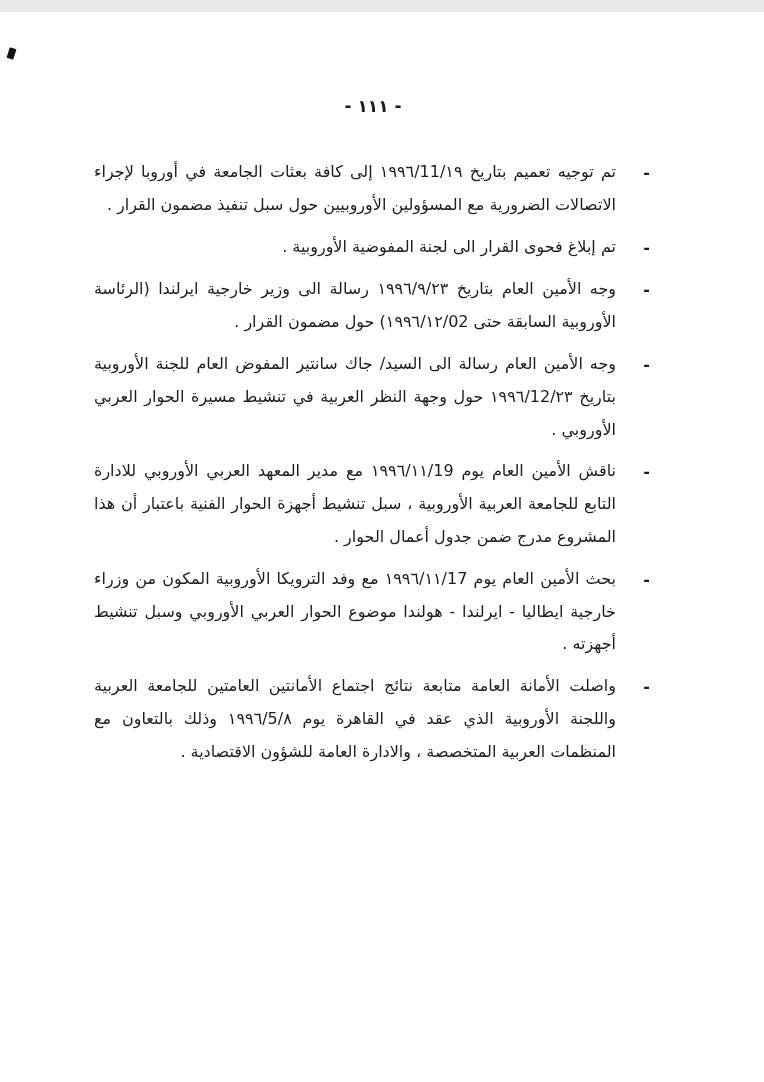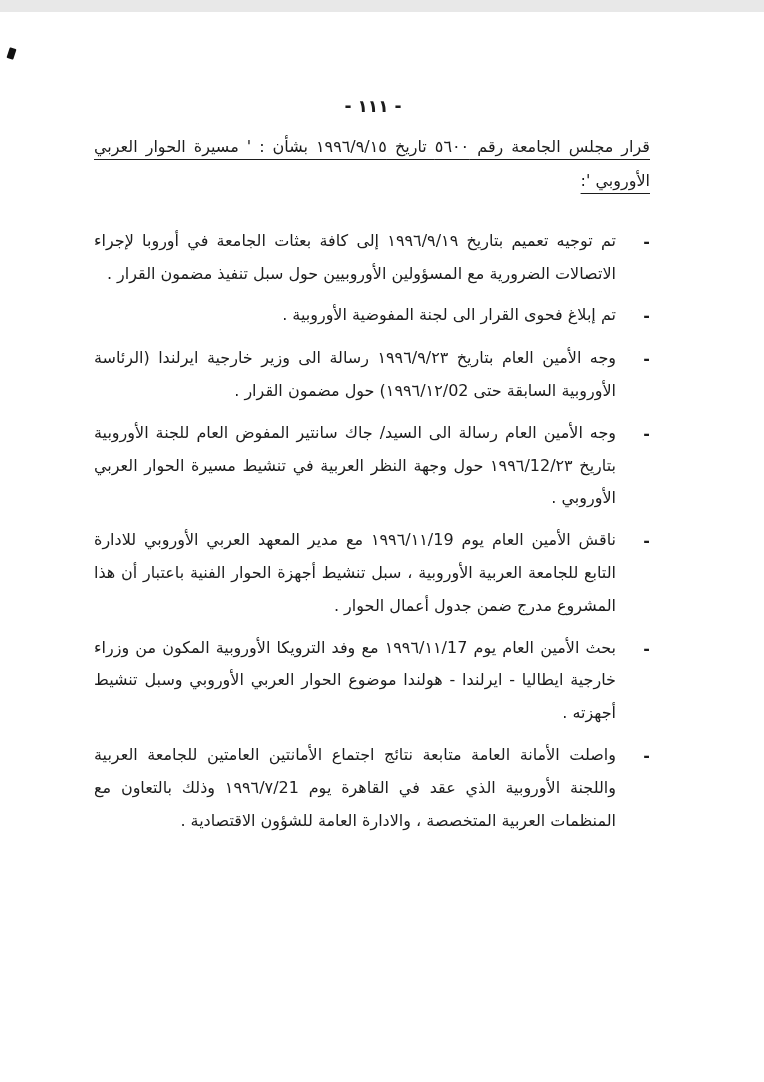--- a/index.html
+++ b/index.html
@@ -83,29 +83,26 @@
 <body>
 
 <div class="page">
 
   <div class="scan-artifact"></div>
 
   <div class="page-number">- ١١١ -</div>
 
   <div class="content">
 
-    <div class="doc-heading">
-      <span class="underlined">قرار مجلس الجامعة رقم ٥٦٠٠ تاريخ ١٩٩٦/٩/١٥ بشأن : ' مسيرة الحوار العربي الأوروبي ':</span>
-    </div>
 
     <div class="bullet-list">
 
       <div class="bullet">
         <span class="bullet-marker">-</span>
-        <span class="bullet-text">تم توجيه تعميم بتاريخ ١٩٩٦/٩/١٩ إلى كافة بعثات الجامعة في أوروبا لإجراء الاتصالات الضرورية مع المسؤولين الأوروبيين حول سبل تنفيذ مضمون القرار .</span>
+        <span class="bullet-text">تم توجيه تعميم بتاريخ ١٩٩٦/11/١٩ إلى كافة بعثات الجامعة في أوروبا لإجراء الاتصالات الضرورية مع المسؤولين الأوروبيين حول سبل تنفيذ مضمون القرار .</span>
       </div>
 
       <div class="bullet">
         <span class="bullet-marker">-</span>
         <span class="bullet-text">تم إبلاغ فحوى القرار الى لجنة المفوضية الأوروبية .</span>
       </div>
 
       <div class="bullet">
         <span class="bullet-marker">-</span>
         <span class="bullet-text">وجه الأمين العام بتاريخ ١٩٩٦/٩/٢٣ رسالة الى وزير خارجية ايرلندا (الرئاسة الأوروبية السابقة حتى ١٩٩٦/١٢/02) حول مضمون القرار .</span>
@@ -121,20 +118,20 @@
         <span class="bullet-text">ناقش الأمين العام يوم ١٩٩٦/١١/19 مع مدير المعهد العربي الأوروبي للادارة التابع للجامعة العربية الأوروبية ، سبل تنشيط أجهزة الحوار الفنية باعتبار أن هذا المشروع مدرج ضمن جدول أعمال الحوار .</span>
       </div>
 
       <div class="bullet">
         <span class="bullet-marker">-</span>
         <span class="bullet-text">بحث الأمين العام يوم ١٩٩٦/١١/17 مع وفد الترويكا الأوروبية المكون من وزراء خارجية ايطاليا - ايرلندا - هولندا موضوع الحوار العربي الأوروبي وسبل تنشيط أجهزته .</span>
       </div>
 
       <div class="bullet">
         <span class="bullet-marker">-</span>
-        <span class="bullet-text">واصلت الأمانة العامة متابعة نتائج اجتماع الأمانتين العامتين للجامعة العربية واللجنة الأوروبية الذي عقد في القاهرة يوم ١٩٩٦/٧/21 وذلك بالتعاون مع المنظمات العربية المتخصصة ، والادارة العامة للشؤون الاقتصادية .</span>
+        <span class="bullet-text">واصلت الأمانة العامة متابعة نتائج اجتماع الأمانتين العامتين للجامعة العربية واللجنة الأوروبية الذي عقد في القاهرة يوم ١٩٩٦/5/٨ وذلك بالتعاون مع المنظمات العربية المتخصصة ، والادارة العامة للشؤون الاقتصادية .</span>
       </div>
 
     </div>
 
   </div>
 
 </div>
 
 </body></html>

